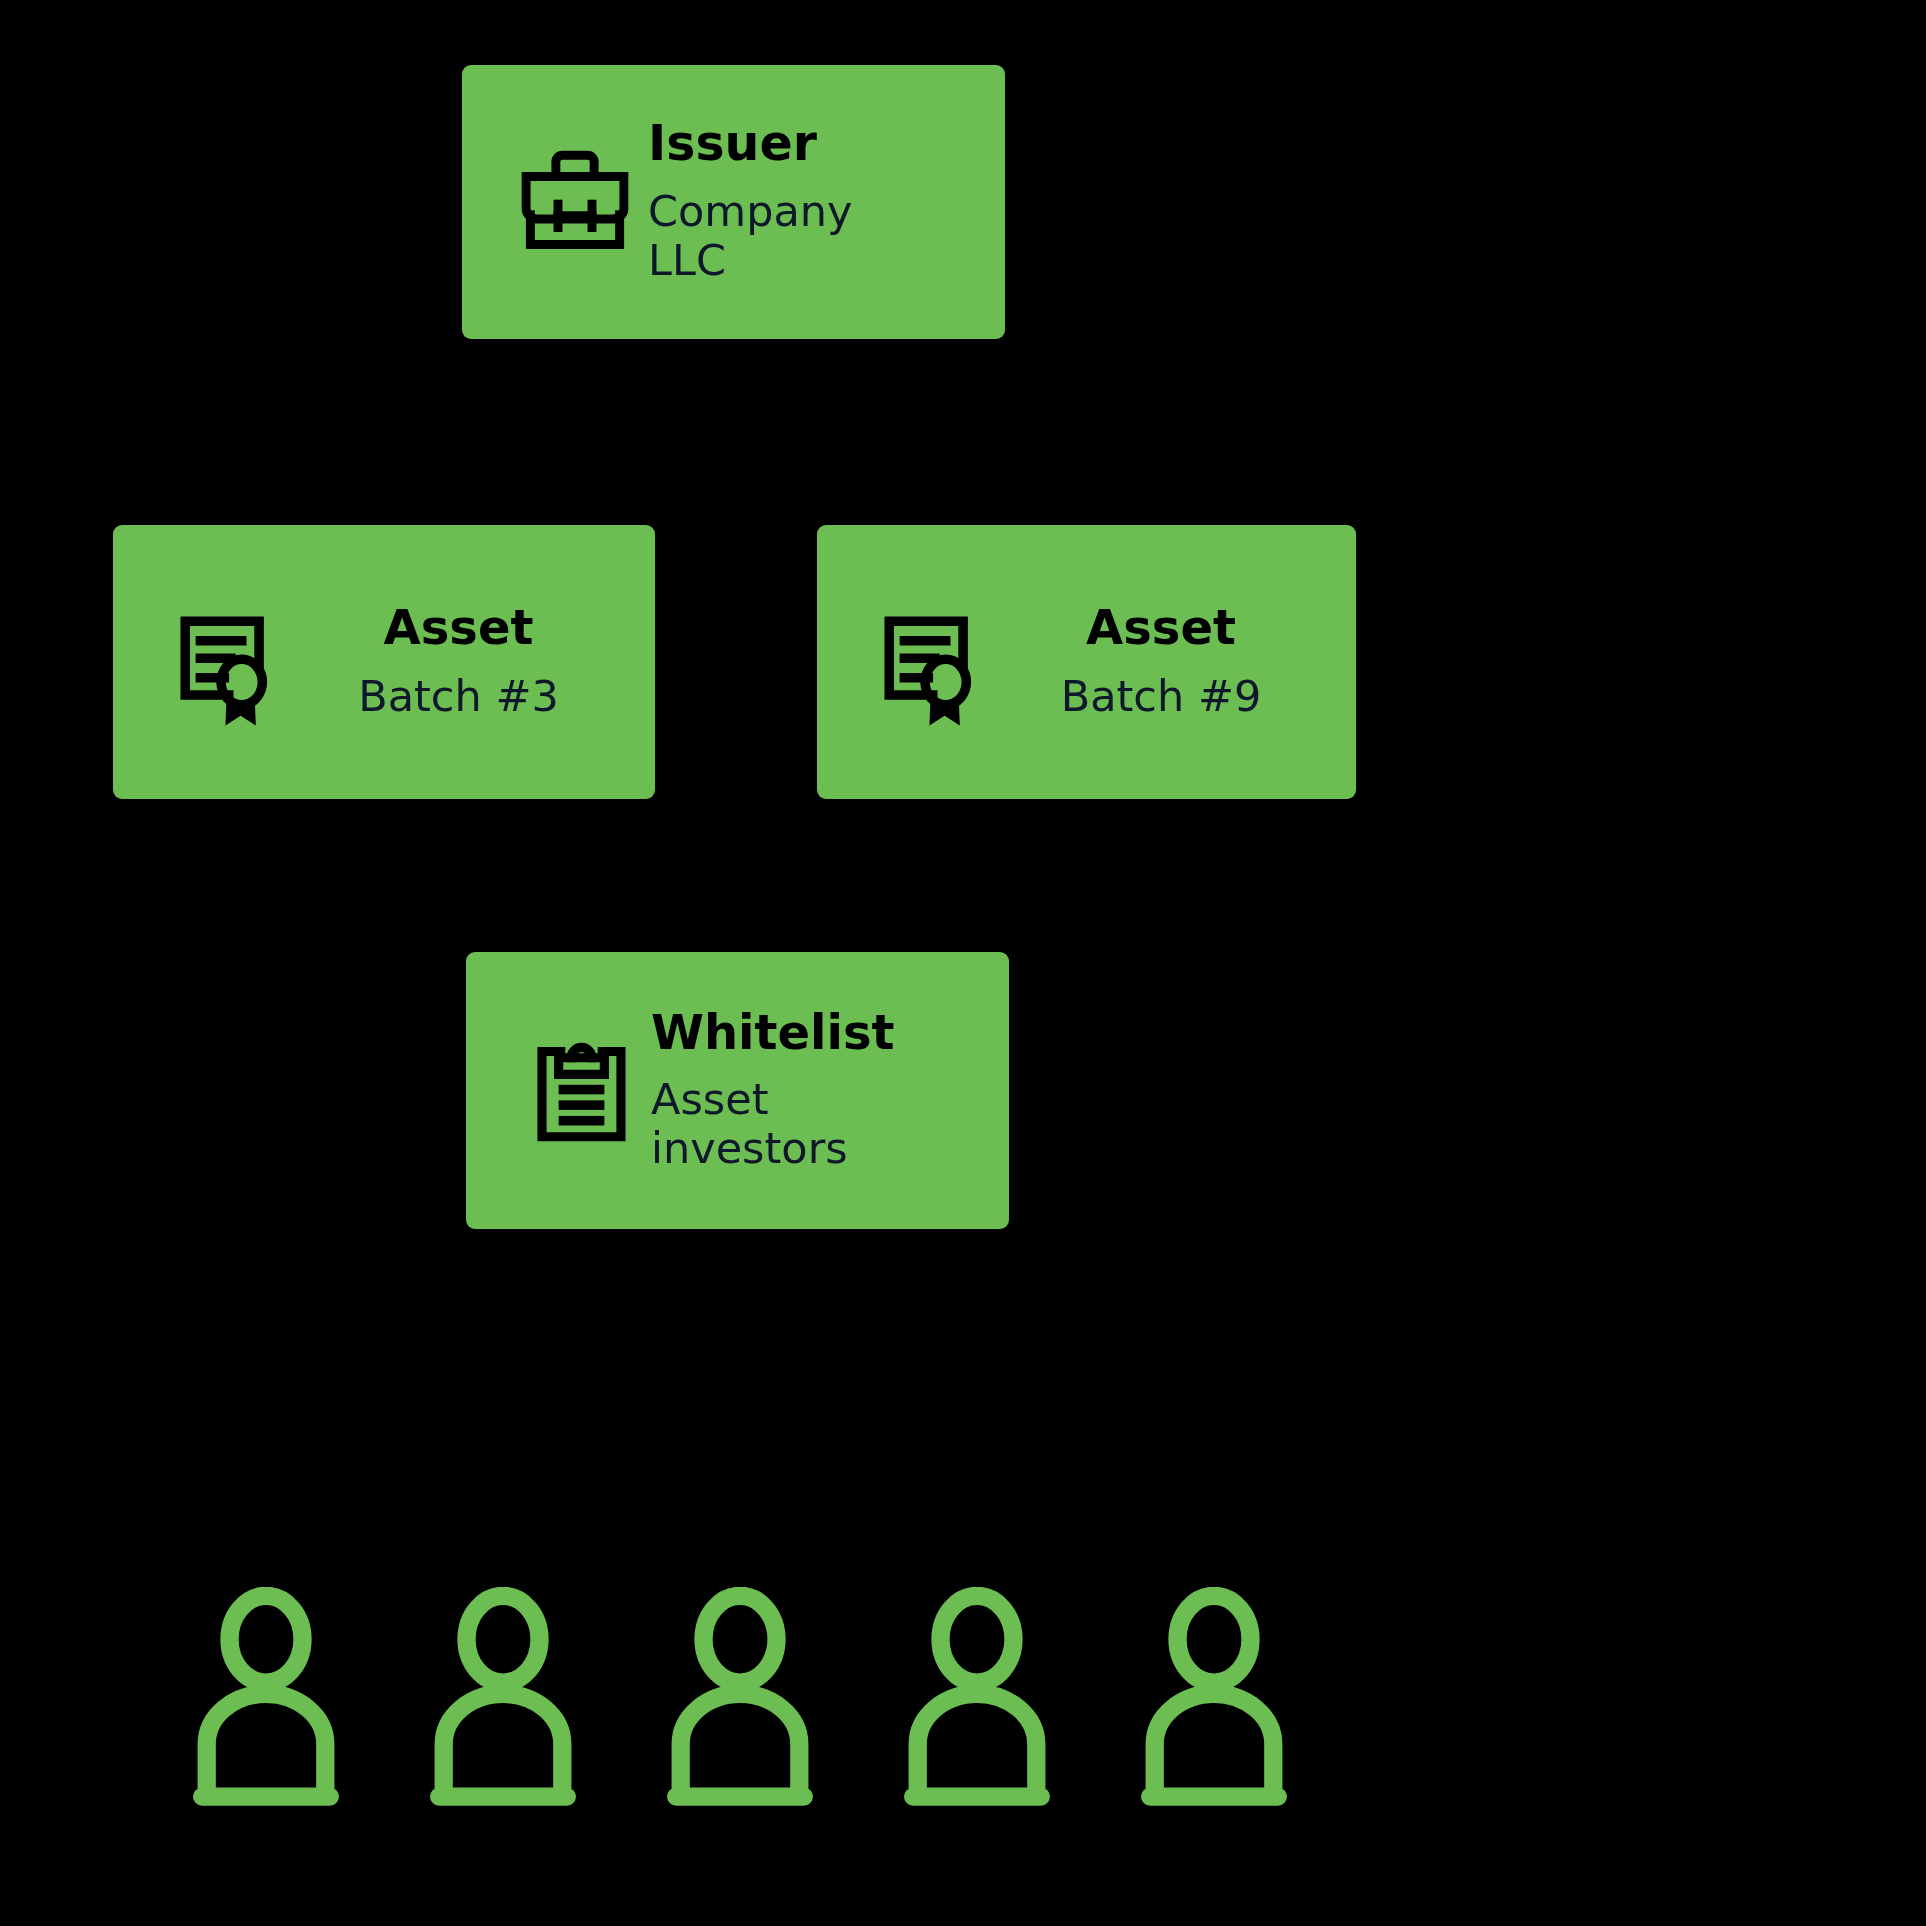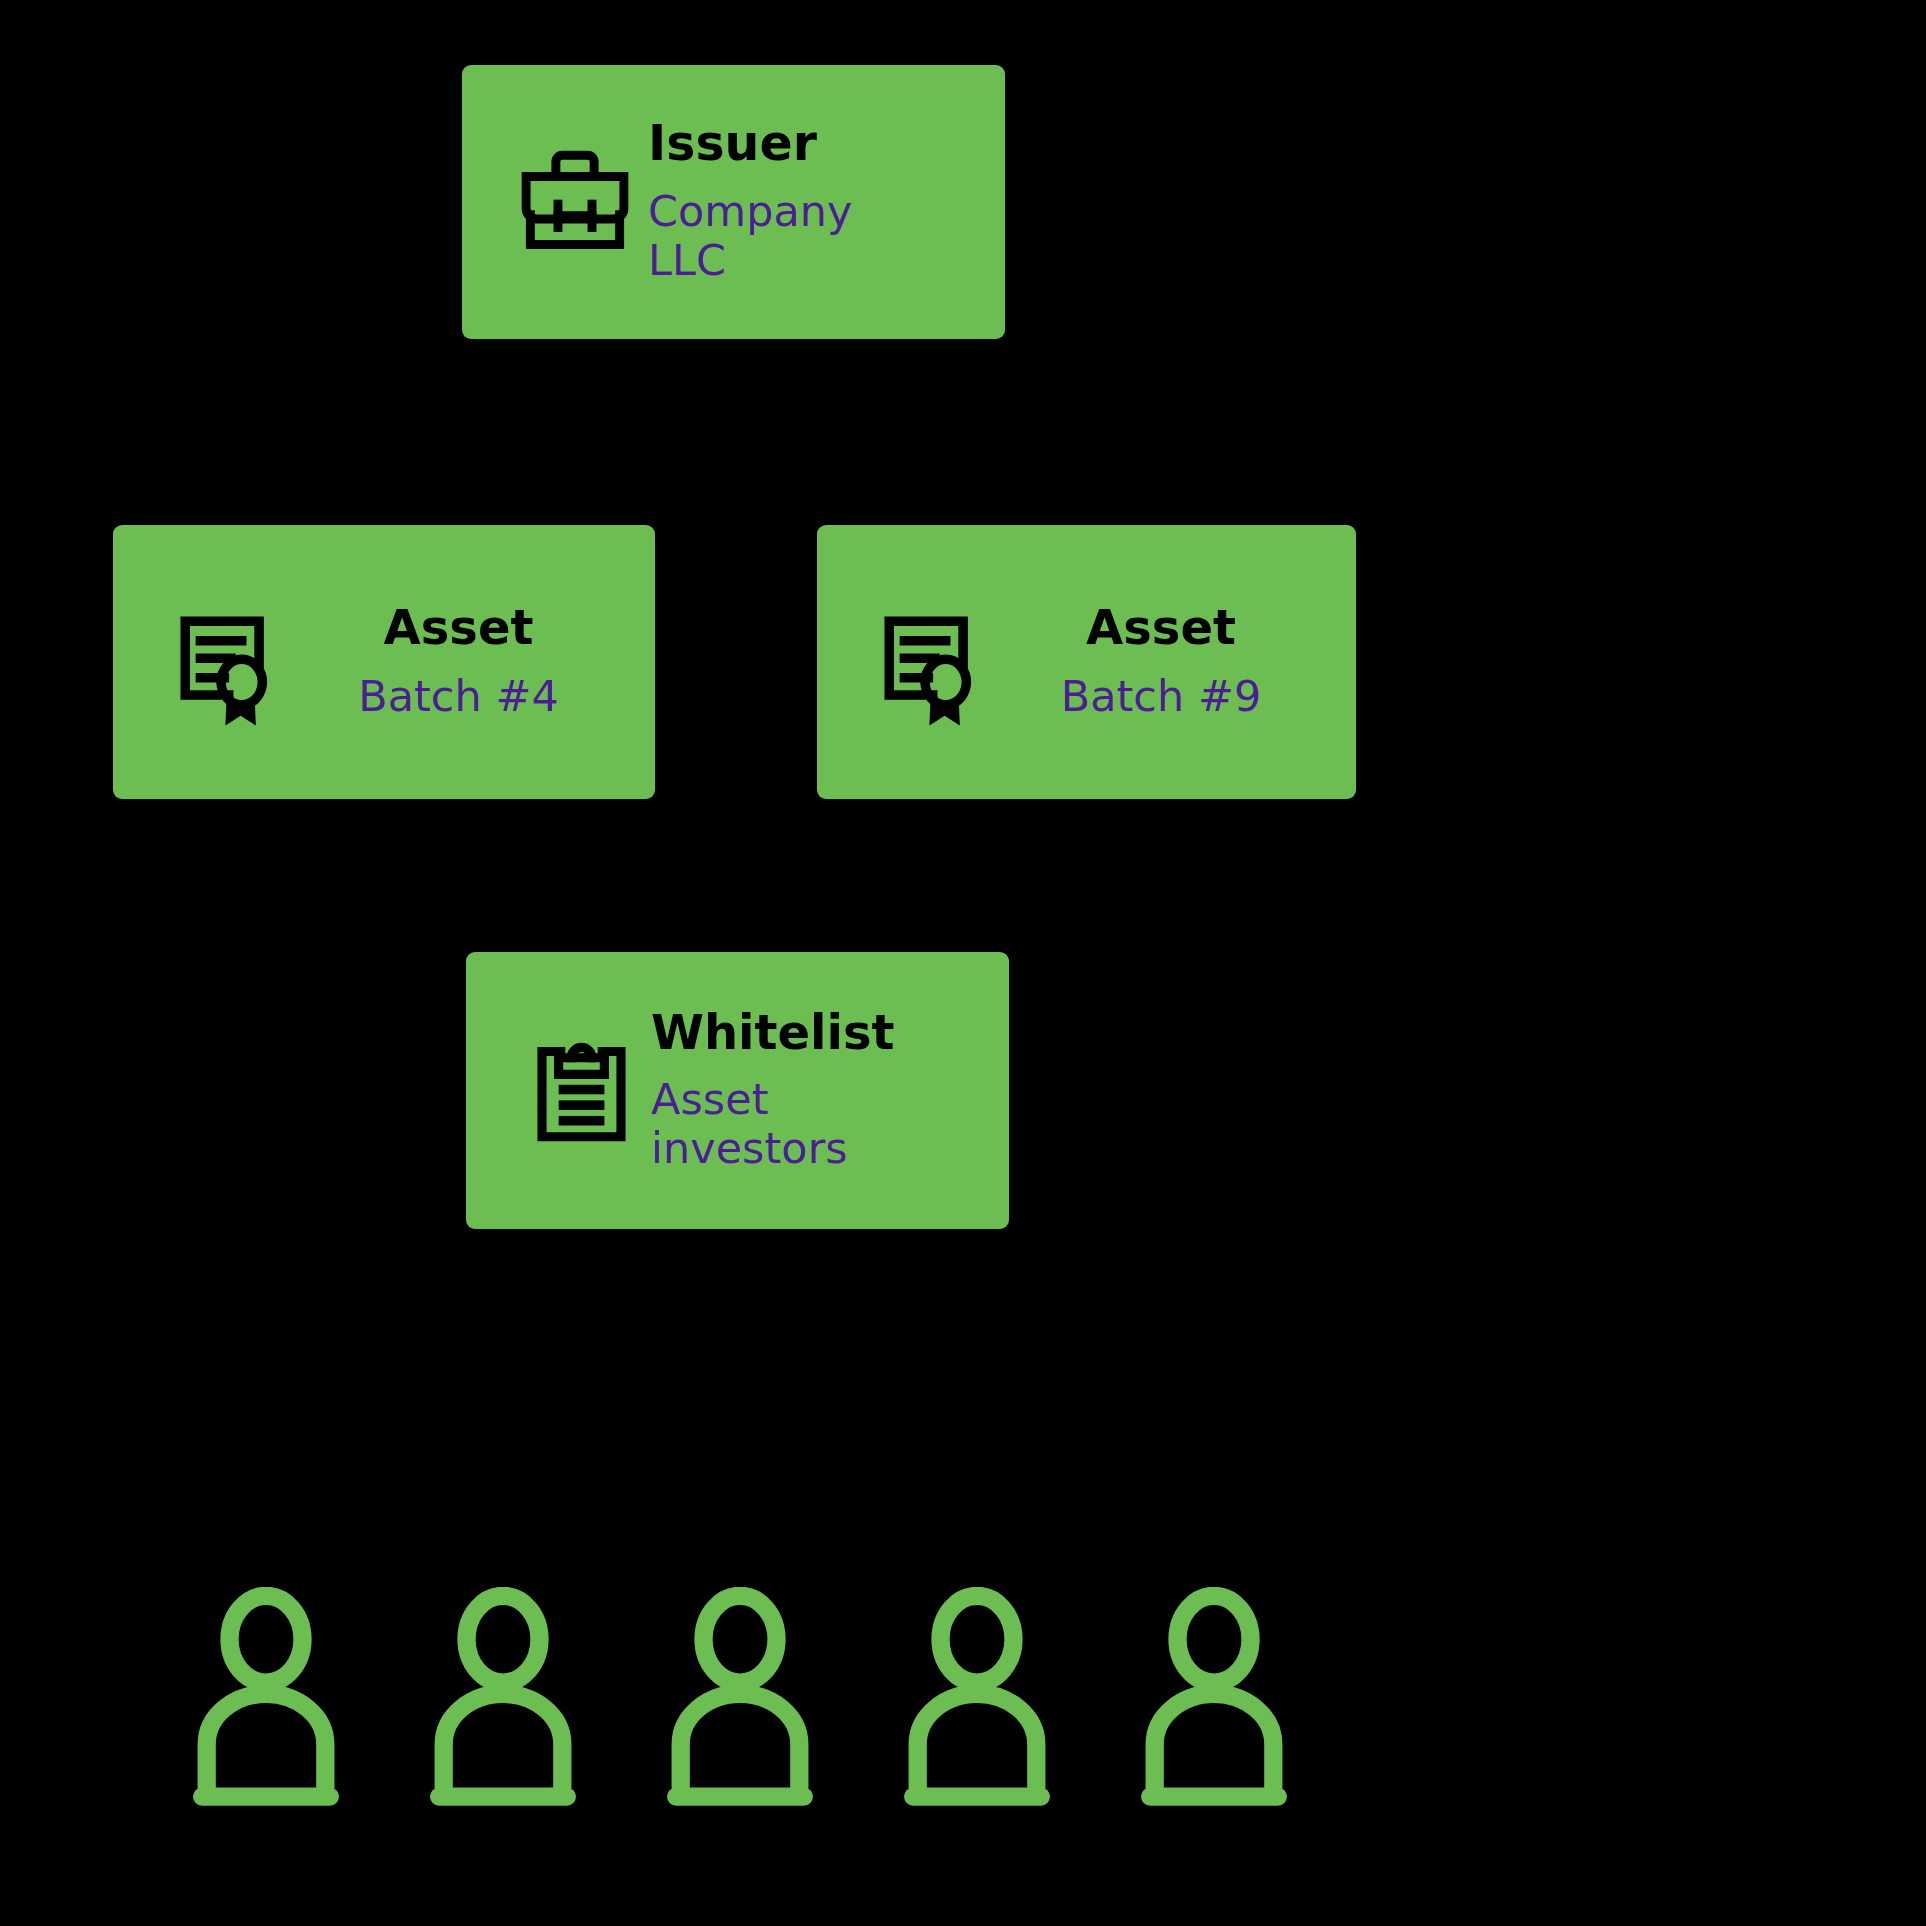--- a/index.html
+++ b/index.html
@@ -36,21 +36,21 @@
     display: flex;
     flex-direction: column;
     justify-content: center;
   }
   .card-title {
     font-weight: bold;
     color: #000000;
     line-height: 1.05;
   }
   .card-sub {
-    color: #4c1d95;
+    color: #0f172a;
     line-height: 1.15;
   }
 
   
   #card-issuer {
     left: 462px; top: 65px; width: 543px; height: 274px;
     padding: 0 20px 0 40px;
   }
   #card-issuer .card-icon { width: 146px; }
   #card-issuer .card-title { font-size: 49px; margin-bottom: 17px; }
@@ -153,21 +153,21 @@
           <path d="M20 22 h19"></path>
           <path d="M20 30 h14"></path>
           <path d="M20 39 h11"></path>
           <ellipse cx="39" cy="41" rx="9.5" ry="10.5"></ellipse>
         </g>
         <path d="M32 49 L31.5 61 L38.5 56.5 L45.5 61 L45 49 L39 52.5 Z" fill="#000000"></path>
       </svg>
     </div>
     <div class="card-text">
       <div class="card-title">Asset</div>
-      <div class="card-sub">Batch #4</div>
+      <div class="card-sub">Batch #3</div>
     </div>
   </div>
 
   <div class="card asset-card" id="card-asset-2" style="background:#6CBE52;">
     <div class="card-icon">
       <svg width="139" height="139" viewBox="0 0 64 64" aria-hidden="true">
         <g stroke="#000000" stroke-width="4.4" fill="none" stroke-linecap="square" stroke-linejoin="miter">
           <path d="M47 34 V13 H13 v34 h20"></path>
           <path d="M20 22 h19"></path>
           <path d="M20 30 h14"></path>

